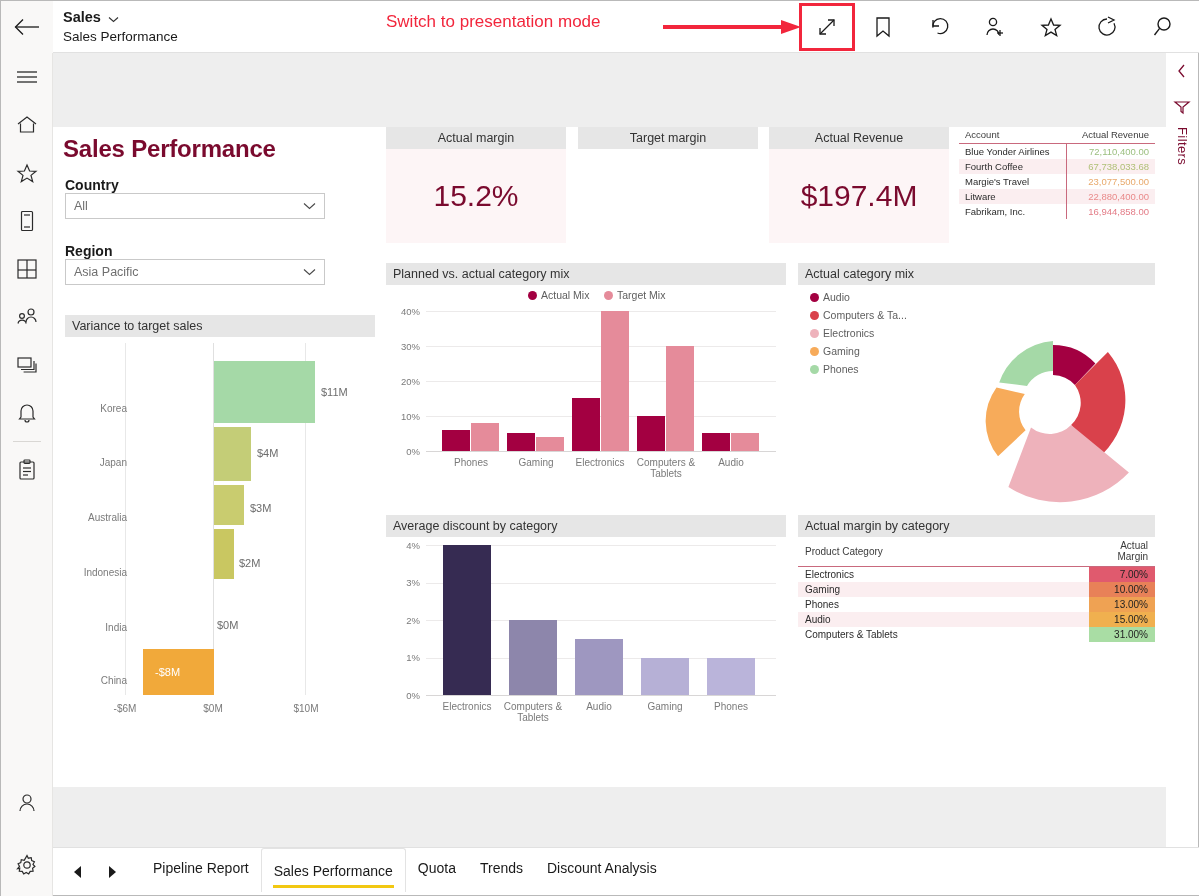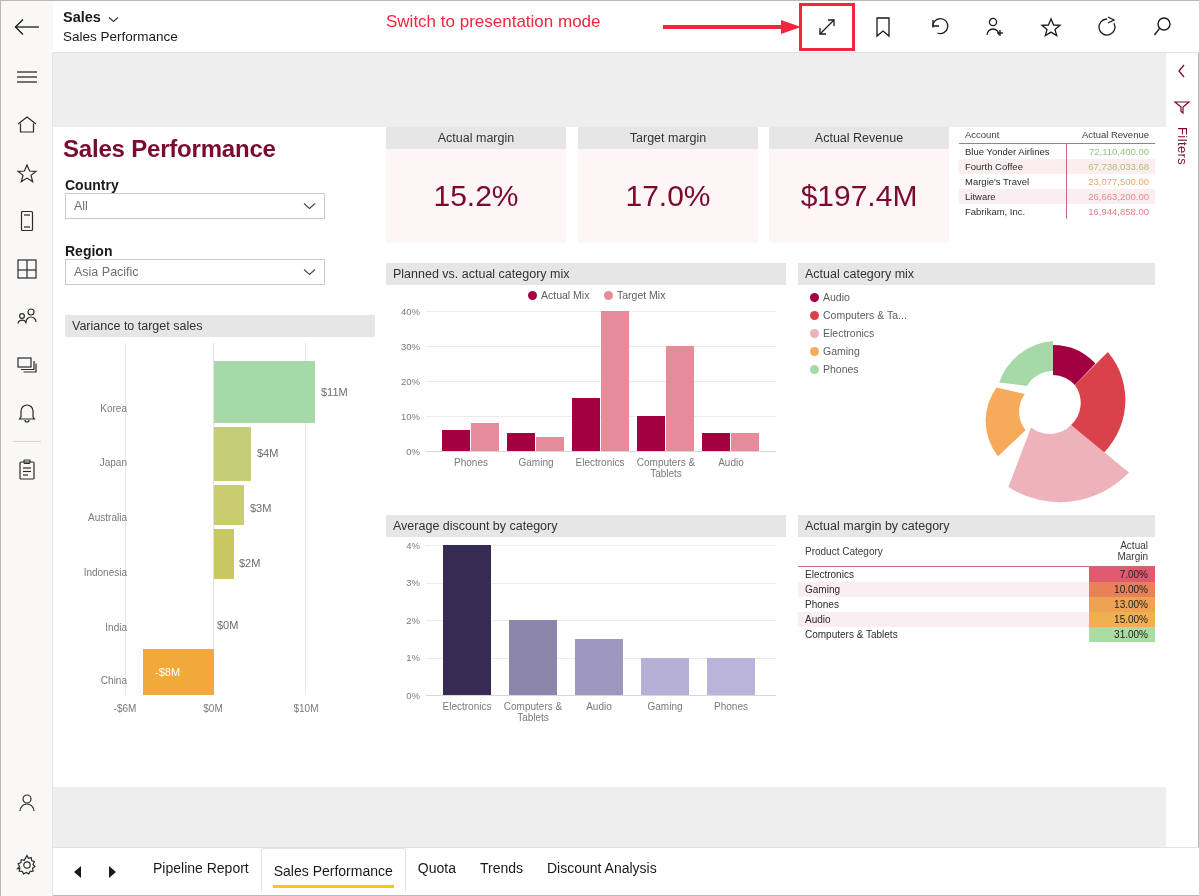--- a/index.html
+++ b/index.html
@@ -361,23 +361,20 @@
       </div>
 
       <div class="vis" style="left:333px; top:0px; width:180px; height:116px;">
         <div class="vis-header center">Actual margin</div>
         <div class="kpi-body">
             <span class="kpi-value">15.2%</span>
           </div>
       </div>
       <div class="vis" style="left:525px; top:0px; width:180px; height:116px;">
         <div class="vis-header center">Target margin</div>
-        <div class="kpi-body">
-            <span class="kpi-value">17.0%</span>
-          </div>
       </div>
       <div class="vis" style="left:716px; top:0px; width:180px; height:116px;">
         <div class="vis-header center">Actual Revenue</div>
         <div class="kpi-body">
             <span class="kpi-value">$197.4M</span>
           </div>
       </div>
 
       <div class="vis" style="left:906px; top:0px; width:196px; height:120px; background:#fff;">
         <table class="tbl">
@@ -395,21 +392,21 @@
             <tr class="alt">
                 <td>Fourth Coffee</td>
                 <td class="right vline" style="color:#b0c077">67,738,033.68</td>
               </tr>
             <tr>
                 <td>Margie's Travel</td>
                 <td class="right vline" style="color:#e8a86a">23,077,500.00</td>
               </tr>
             <tr class="alt">
                 <td>Litware</td>
-                <td class="right vline" style="color:#e98a8a">26,663,200.00</td>
+                <td class="right vline" style="color:#e98a8a">22,880,400.00</td>
               </tr>
             <tr>
                 <td>Fabrikam, Inc.</td>
                 <td class="right vline" style="color:#e37b86">16,944,858.00</td>
               </tr>
           </tbody>
         </table>
       </div>
 
       <div class="vis" style="left:12px; top:188px; width:310px; height:424px;">

